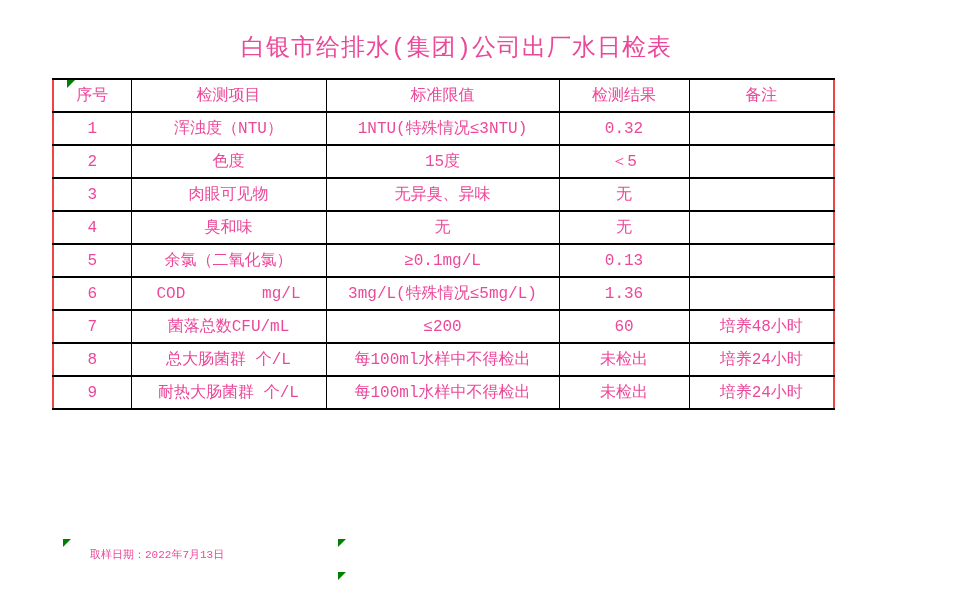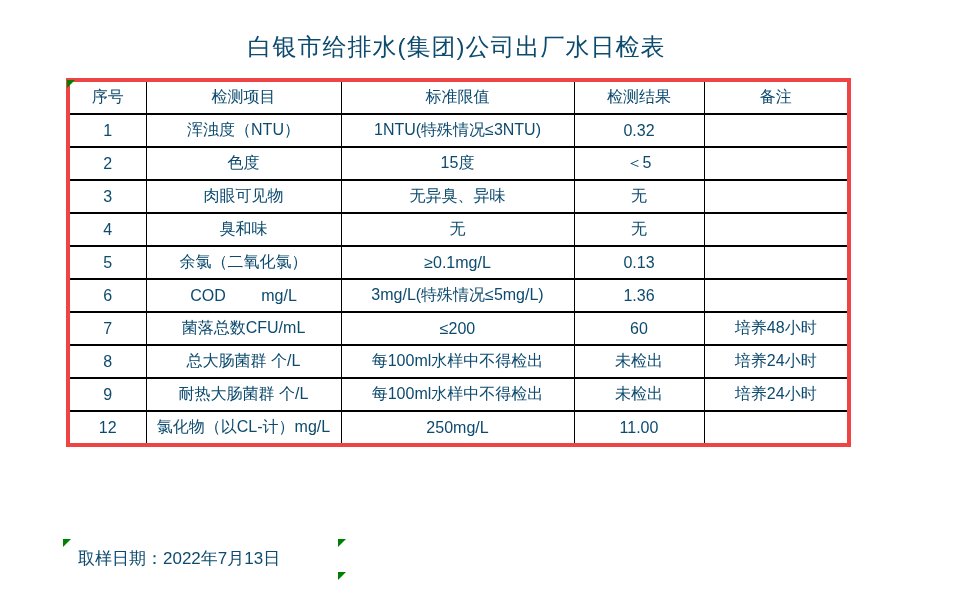--- a/index.html
+++ b/index.html
@@ -1,39 +1,39 @@
 <!DOCTYPE html>
 <html><head>
 <meta charset="utf-8">
 <style>
   html,body { margin:0; padding:0; background:#ffffff; }
   .page {
     position:relative;
     width:953px; height:597px;
     background:#ffffff;
-    color:#0c4a6e;
-    font-family:Liberation Sans, sans-serif;
+    color:#ec4899;
+    font-family:Liberation Mono, monospace;
     overflow:hidden;
     border-radius:12px;
   }
   .title {
     position:absolute;
     left:66px; top:31px; width:781px;
     text-align:center;
     font-size:24px;
     letter-spacing:1px;
     white-space:nowrap;
   }
   table.grid {
     position:absolute;
-    left:66px; top:78px;
+    left:52px; top:78px;
     width:781px;
     border-collapse:collapse;
     table-layout:fixed;
-    border:4px solid #ef4444;
+    border:2px solid #ef4444;
   }
   table.grid th, table.grid td {
     border-left:1px solid #000;
     border-right:1px solid #000;
     border-top:2px solid #000;
     border-bottom:2px solid #000;
     height:31px;
     padding:0 2px;
     text-align:center;
     vertical-align:middle;
@@ -43,22 +43,23 @@
     overflow:hidden;
   }
   .col-no     { width:78px; }
   .col-item   { width:195px; }
   .col-limit  { width:233px; }
   .col-result { width:130px; }
   .col-note   { width:145px; }
   .footer-text {
     position:absolute;
     top:547px;
-    font-size:17px;
+    font-size:11px;
     white-space:nowrap;
+    margin-left:12px;
   }
   .f-sample   { left:78px; }
   .f-test     { left:410px; }
   .f-reporter { left:667px; }
   .tri {
     position:absolute;
     width:8px; height:8px;
     background:#008000;
     clip-path:polygon(0 0, 100% 0, 0 100%);
   }
@@ -148,27 +149,20 @@
           <td>未检出</td>
           <td>培养24小时</td>
         </tr>
         <tr>
           <td>9</td>
           <td>耐热大肠菌群 个/L</td>
           <td>每100ml水样中不得检出</td>
           <td>未检出</td>
           <td>培养24小时</td>
         </tr>
-        <tr>
-          <td>12</td>
-          <td>氯化物（以CL-计）mg/L</td>
-          <td>250mg/L</td>
-          <td>11.00</td>
-          <td></td>
-        </tr>
       </tbody>
   </table>
 
   <span class="tri tri-1"></span>
   <span class="tri tri-2"></span>
   <span class="tri tri-3"></span>
   <span class="tri tri-4"></span>
 
   <span class="footer-text f-sample">取样日期：2022年7月13日</span>
 

